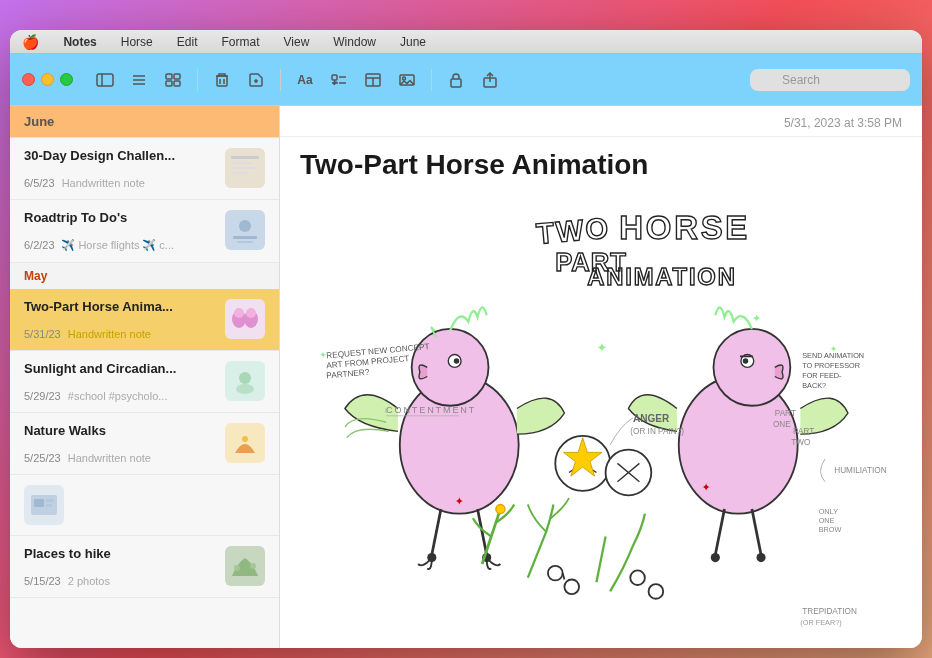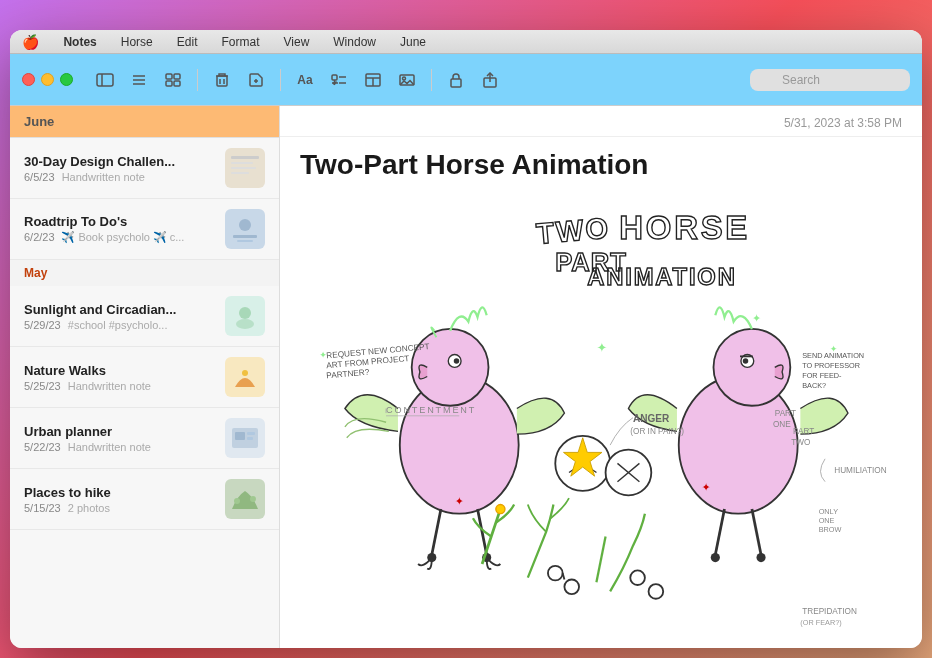--- a/index.html
+++ b/index.html
@@ -149,40 +149,40 @@
     }
     .notes-list {
       overflow-y: auto;
       flex: 1;
     }
     .note-item {
       padding: 10px 14px;
       border-bottom: 1px solid #e8e8e8;
       cursor: pointer;
       display: flex;
-      align-items: center;
+      align-items: flex-start;
       background: transparent;
     }
     .note-item.active { background: #f5d06a; }
     .note-text { flex: 1; min-width: 0; }
     .note-title {
       font-size: 13px;
       font-weight: 600;
       color: #222;
       white-space: nowrap;
       overflow: hidden;
       text-overflow: ellipsis;
     }
     .note-meta {
       font-size: 11px;
       color: #888;
       white-space: nowrap;
       overflow: hidden;
       text-overflow: ellipsis;
-      margin-top: 2px;
+      margin-top: 14px;
     }
     .note-meta span.date { color: #888; margin-right: 4px; }
     .note-meta span.preview { color: #aaa; }
     .note-thumb {
       width: 40px;
       height: 40px;
       border-radius: 6px;
       background: #ddd;
       flex-shrink: 0;
       overflow: hidden;
@@ -371,35 +371,53 @@
                 <rect x="4" y="17" width="25" height="2" fill="#ddd" rx="1"></rect>
                 <rect x="4" y="22" width="18" height="2" fill="#ddd" rx="1"></rect>
               </svg>
           </div>
         </div>
         <div class="note-item">
           <div class="note-text">
             <div class="note-title">Roadtrip To Do's</div>
             <div class="note-meta">
               <span class="date">6/2/23</span>
-              <span class="preview">✈️ Book psycholo ✈️ c...</span>
+              <span class="preview">✈️ Horse flights ✈️ c...</span>
             </div>
           </div>
           <div class="note-thumb" style="background:#c8d8e8;">
             <svg viewBox="0 0 36 36">
                 <rect width="36" height="36" fill="#c8d8e8"></rect>
                 <circle cx="18" cy="14" r="6" fill="#a0b8d0"></circle>
                 <rect x="6" y="24" width="24" height="3" fill="#a0b8d0" rx="1"></rect>
                 <rect x="10" y="29" width="16" height="2" fill="#b0c8e0" rx="1"></rect>
               </svg>
           </div>
         </div>
 
         <div class="sidebar-section-header">May</div>
 
+        <div class="note-item active">
+          <div class="note-text">
+            <div class="note-title">Two-Part Horse Anima...</div>
+            <div class="note-meta">
+              <span class="date">5/31/23</span>
+              <span class="preview" style="color:#c8a000;">Handwritten note</span>
+            </div>
+          </div>
+          <div class="note-thumb" style="background:#f0e0f0;">
+            <svg viewBox="0 0 36 36">
+                <rect width="36" height="36" fill="#f0e0f0"></rect>
+                <ellipse cx="12" cy="18" rx="7" ry="9" fill="#e090d0"></ellipse>
+                <ellipse cx="24" cy="18" rx="7" ry="9" fill="#e090d0"></ellipse>
+                <circle cx="12" cy="12" r="5" fill="#f0b0e0"></circle>
+                <circle cx="24" cy="12" r="5" fill="#f0b0e0"></circle>
+              </svg>
+          </div>
+        </div>
 
         <div class="note-item">
           <div class="note-text">
             <div class="note-title">Sunlight and Circadian...</div>
             <div class="note-meta">
               <span class="date">5/29/23</span>
               <span class="preview">#school #psycholo...</span>
             </div>
           </div>
           <div class="note-thumb" style="background:#d8f0e8;">
@@ -422,27 +440,20 @@
           <div class="note-thumb" style="background:#f8e8c0;">
             <svg viewBox="0 0 36 36">
                 <rect width="36" height="36" fill="#f8e8c0"></rect>
                 <path d="M8,28 Q18,10 28,28" fill="#e8a050" stroke="none"></path>
                 <circle cx="18" cy="14" r="3" fill="#f0c040"></circle>
               </svg>
           </div>
         </div>
 
         <div class="note-item">
-          <div class="note-text">
-            <div class="note-title">Urban planner</div>
-            <div class="note-meta">
-              <span class="date">5/22/23</span>
-              <span class="preview">Handwritten note</span>
-            </div>
-          </div>
           <div class="note-thumb" style="background:#e0e8f0;">
             <svg viewBox="0 0 36 36">
                 <rect width="36" height="36" fill="#e0e8f0"></rect>
                 <rect x="5" y="8" width="26" height="20" rx="2" fill="#c0d0e0"></rect>
                 <rect x="8" y="12" width="10" height="8" rx="1" fill="#a0b8d0"></rect>
                 <rect x="20" y="12" width="8" height="3" rx="1" fill="#b0c8e0"></rect>
                 <rect x="20" y="17" width="6" height="3" rx="1" fill="#b0c8e0"></rect>
               </svg>
           </div>
         </div>

